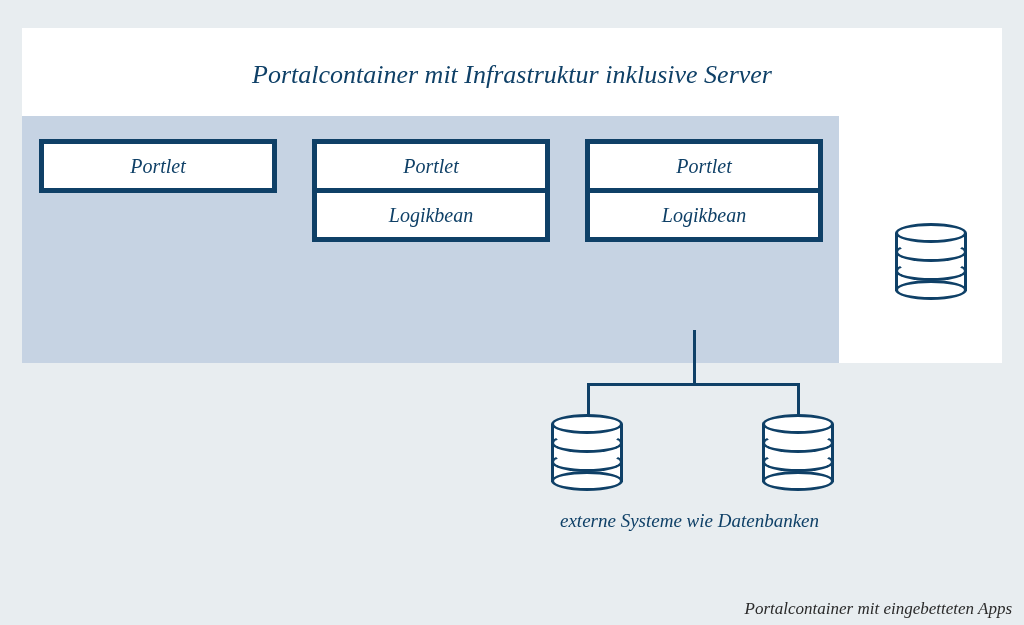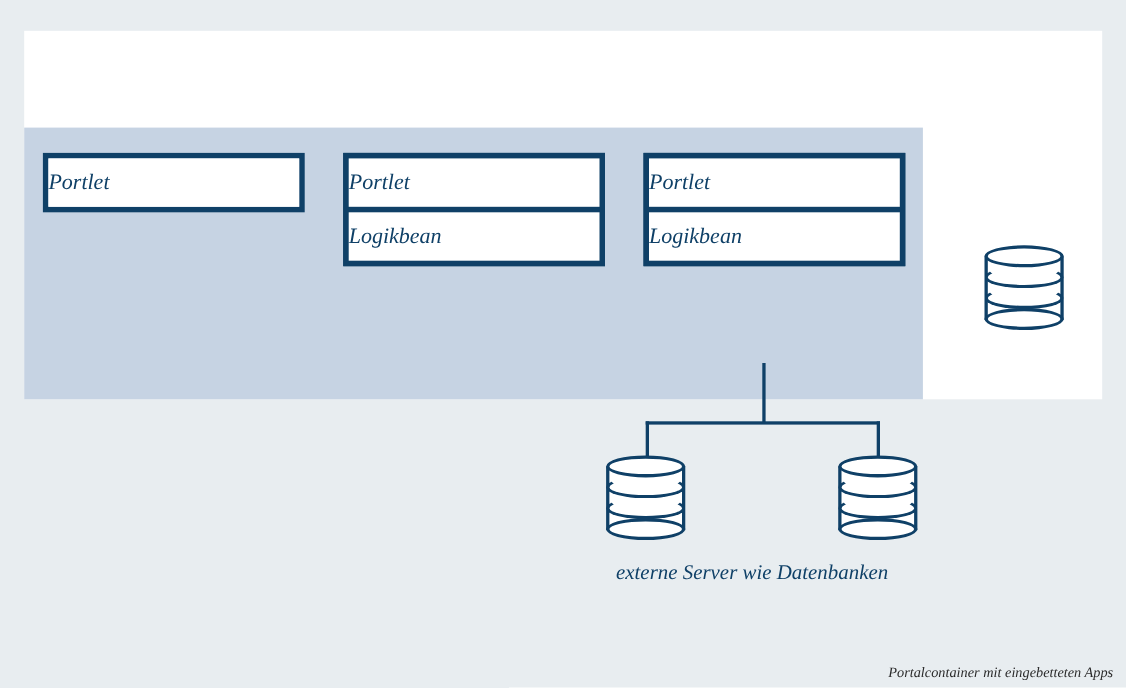--- a/index.html
+++ b/index.html
@@ -42,21 +42,21 @@
     display: flex;
     flex-direction: column;
     gap: 5px;
     padding: 0;
   }
   .stack-cell {
     background: #ffffff;
     color: #0f4067;
     font-style: italic;
     font-size: 20px;
-    text-align: left;
+    text-align: center;
     height: 44px;
     line-height: 44px;
   }
   .stack1 { left: 17px;  top: 23px; width: 238px; }
   .stack2 { left: 290px; top: 23px; width: 238px; }
   .stack3 { left: 563px; top: 23px; width: 238px; }
 
   .db-icon {
     position: absolute;
     width: 72px;
@@ -111,28 +111,29 @@
     width: 300px;
     font-style: italic;
     font-size: 19px;
     color: #0f4067;
   }
   .figure-caption {
     position: absolute;
     right: 12px;
     bottom: 6px;
     font-style: italic;
-    font-size: 13px;
+    font-size: 17px;
     color: #2a2a2a;
   }
 </style>
 </head>
 <body>
 
 <div class="outer-container">
+  <div class="header-title">Portalcontainer mit Infrastruktur inklusive Server</div>
   <div class="inner-container">
 
     <div class="stack stack1">
       <div class="stack-cell">Portlet</div>
     </div>
 
     <div class="stack stack2">
       <div class="stack-cell">Portlet</div>
       <div class="stack-cell">Logikbean</div>
     </div>
@@ -166,14 +167,14 @@
   <div class="db-ellipse db-top"></div>
 </div>
 <div class="db-icon db-right-lower">
   <div class="db-body"></div>
   <div class="db-ellipse db-bot"></div>
   <div class="db-arc db-mid2"></div>
   <div class="db-arc db-mid1"></div>
   <div class="db-ellipse db-top"></div>
 </div>
 
-<div class="ext-caption">externe Server wie Datenbanken</div>
+<div class="ext-caption">externe Systeme wie Datenbanken</div>
 <div class="figure-caption">Portalcontainer mit eingebetteten Apps</div>
 
 </body></html>

